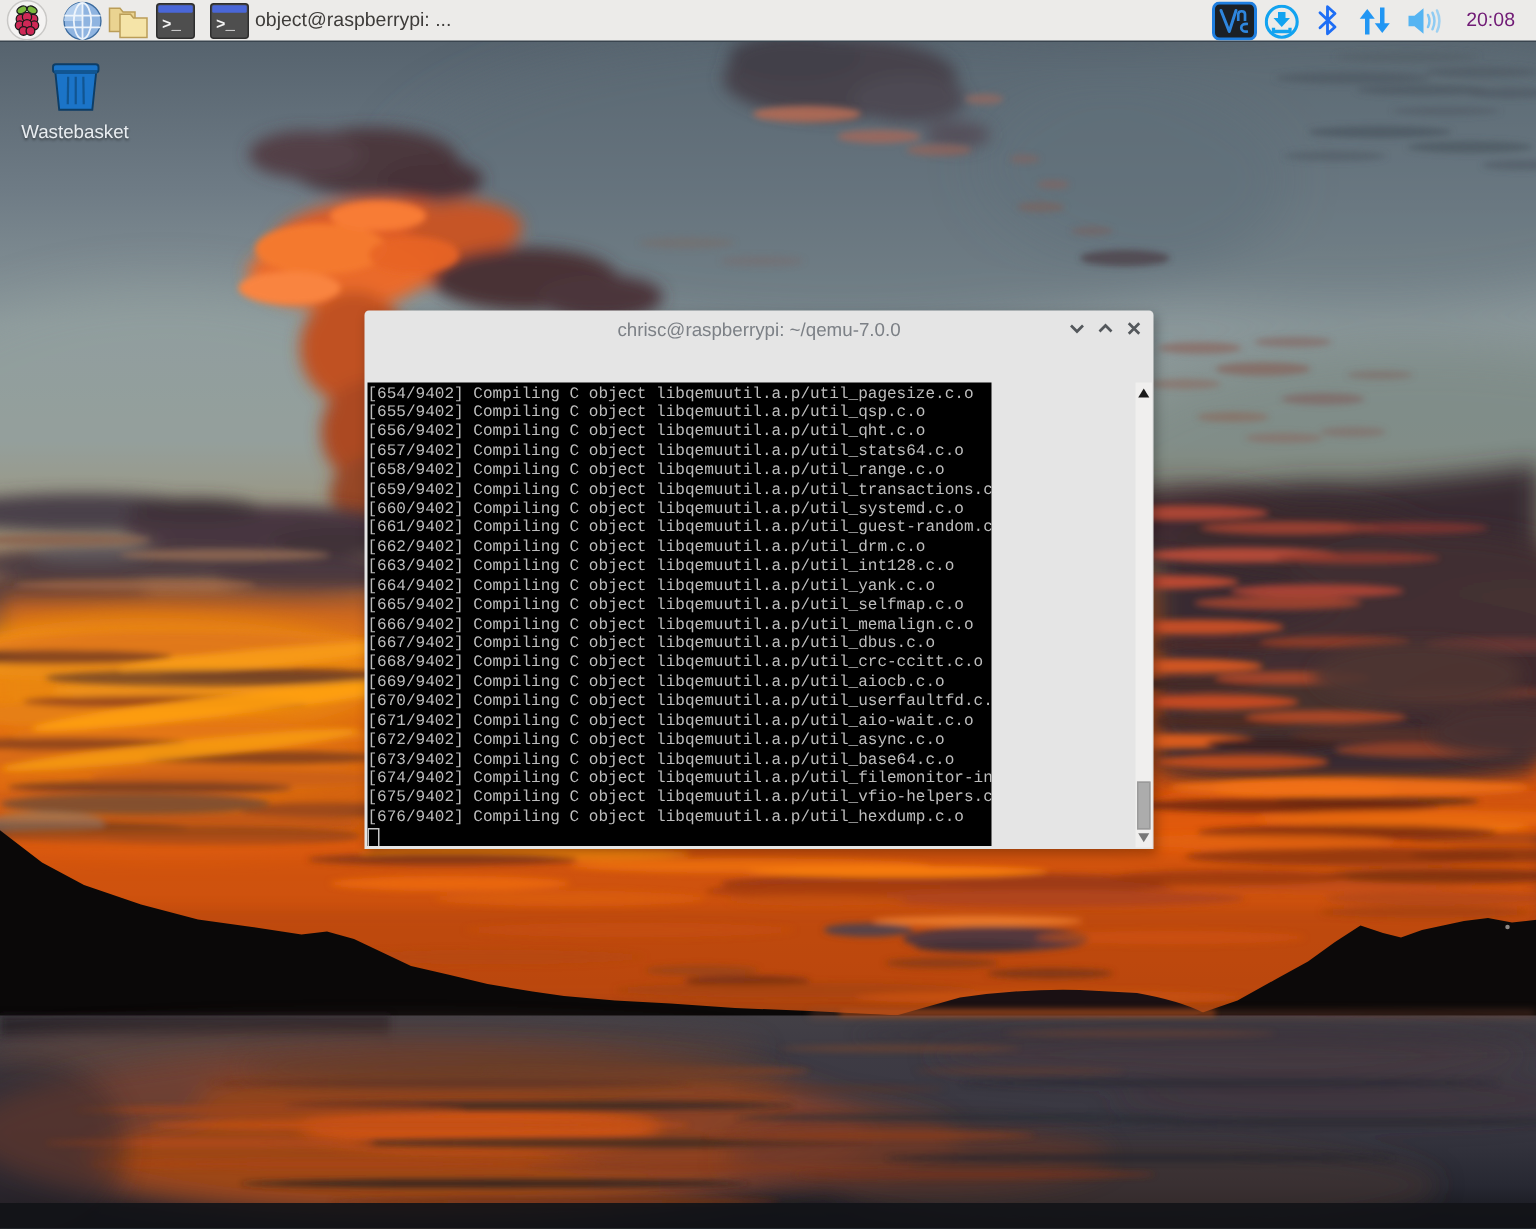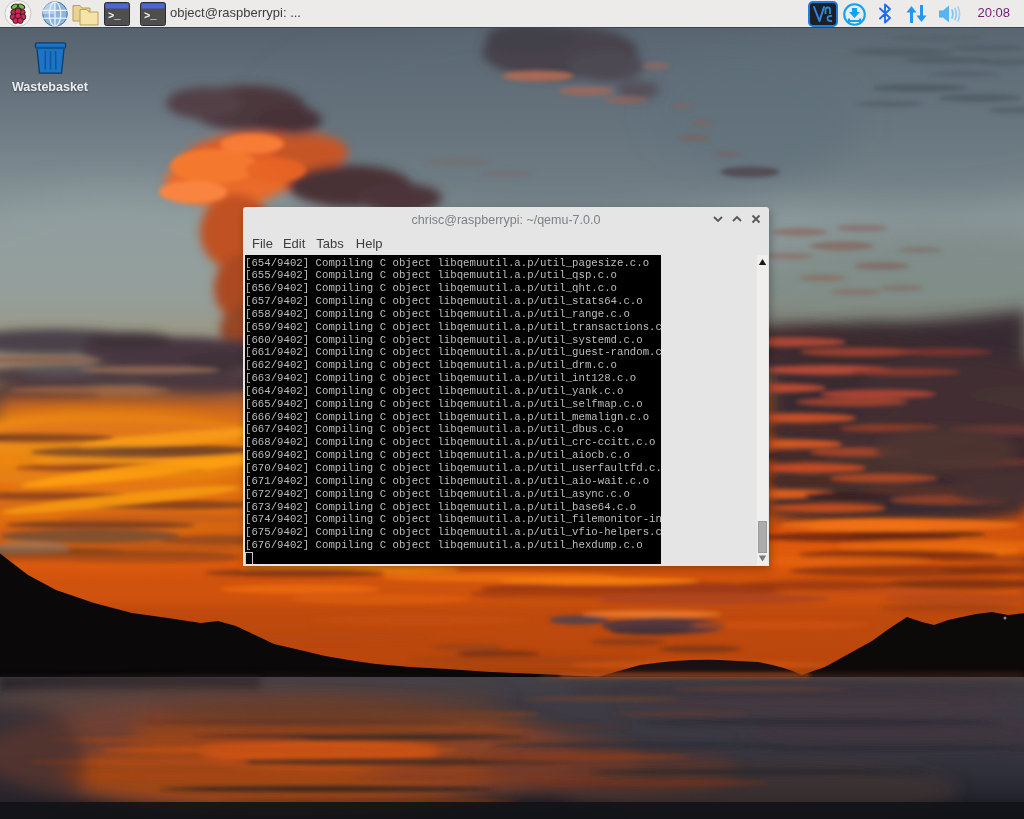--- a/index.html
+++ b/index.html
@@ -8,21 +8,21 @@
   #wall{position:absolute;left:0;top:0;width:1024px;height:819px;}
   
   #bar{position:absolute;left:0;top:0;width:1024px;height:27px;
        background:#ECEBE9;border-bottom:1px solid #39444E;}
   .bicon{position:absolute;top:0;}
   #wbtext{position:absolute;left:170px;top:0;height:27px;line-height:26px;
           font-size:13px;color:#3E3C3A;}
   #clock{position:absolute;right:14px;top:0;height:27px;line-height:26px;
          font-size:13px;color:#701a75;}
   
-  #trash{position:absolute;left:0px;top:39px;width:100px;text-align:center;font-weight:bold;}
+  #trash{position:absolute;left:0px;top:39px;width:100px;text-align:center;}
   #trashlbl{margin-top:1px;font-size:12.5px;color:#E9EDF1;
             text-shadow:0 1px 2px rgba(0,0,0,.45);}
   
   #win{position:absolute;left:243px;top:207px;width:526px;height:359px;
        background:#e5e5e5;border-radius:3px 3px 0 0;
        box-shadow:2px 3px 8px rgba(0,0,0,.28);}
   #titlebar{position:relative;height:24px;}
   #title{text-align:center;font-size:12.5px;color:#7C8086;line-height:26px;}
   .wbtn{position:absolute;top:0;height:24px;width:18px;color:#54585C;
         text-align:center;}
@@ -470,21 +470,20 @@
     <svg class="wbtn" style="right:42px" width="18" height="24" viewBox="0 0 18 24">
       <path d="M5,10 L9,14 L13,10" fill="none" stroke="#54585C" stroke-width="1.8"></path>
     </svg>
     <svg class="wbtn" style="right:23px" width="18" height="24" viewBox="0 0 18 24">
       <path d="M5,14 L9,10 L13,14" fill="none" stroke="#54585C" stroke-width="1.8"></path>
     </svg>
     <svg class="wbtn" style="right:4px" width="18" height="24" viewBox="0 0 18 24">
       <path d="M5.5,8.5 L12.5,15.5 M12.5,8.5 L5.5,15.5" fill="none" stroke="#54585C" stroke-width="1.8"></path>
     </svg>
   </div>
-  <div id="menubar"><span class="mitem" style="margin-right:10px">File</span><span class="mitem" style="margin-right:11px">Edit</span><span class="mitem" style="margin-right:12px">Tabs</span><span class="mitem">Help</span></div>
   <div id="termwrap">
     <div id="term">[654/9402] Compiling C object libqemuutil.a.p/util_pagesize.c.o
 [655/9402] Compiling C object libqemuutil.a.p/util_qsp.c.o
 [656/9402] Compiling C object libqemuutil.a.p/util_qht.c.o
 [657/9402] Compiling C object libqemuutil.a.p/util_stats64.c.o
 [658/9402] Compiling C object libqemuutil.a.p/util_range.c.o
 [659/9402] Compiling C object libqemuutil.a.p/util_transactions.c.o
 [660/9402] Compiling C object libqemuutil.a.p/util_systemd.c.o
 [661/9402] Compiling C object libqemuutil.a.p/util_guest-random.c.o
 [662/9402] Compiling C object libqemuutil.a.p/util_drm.c.o

